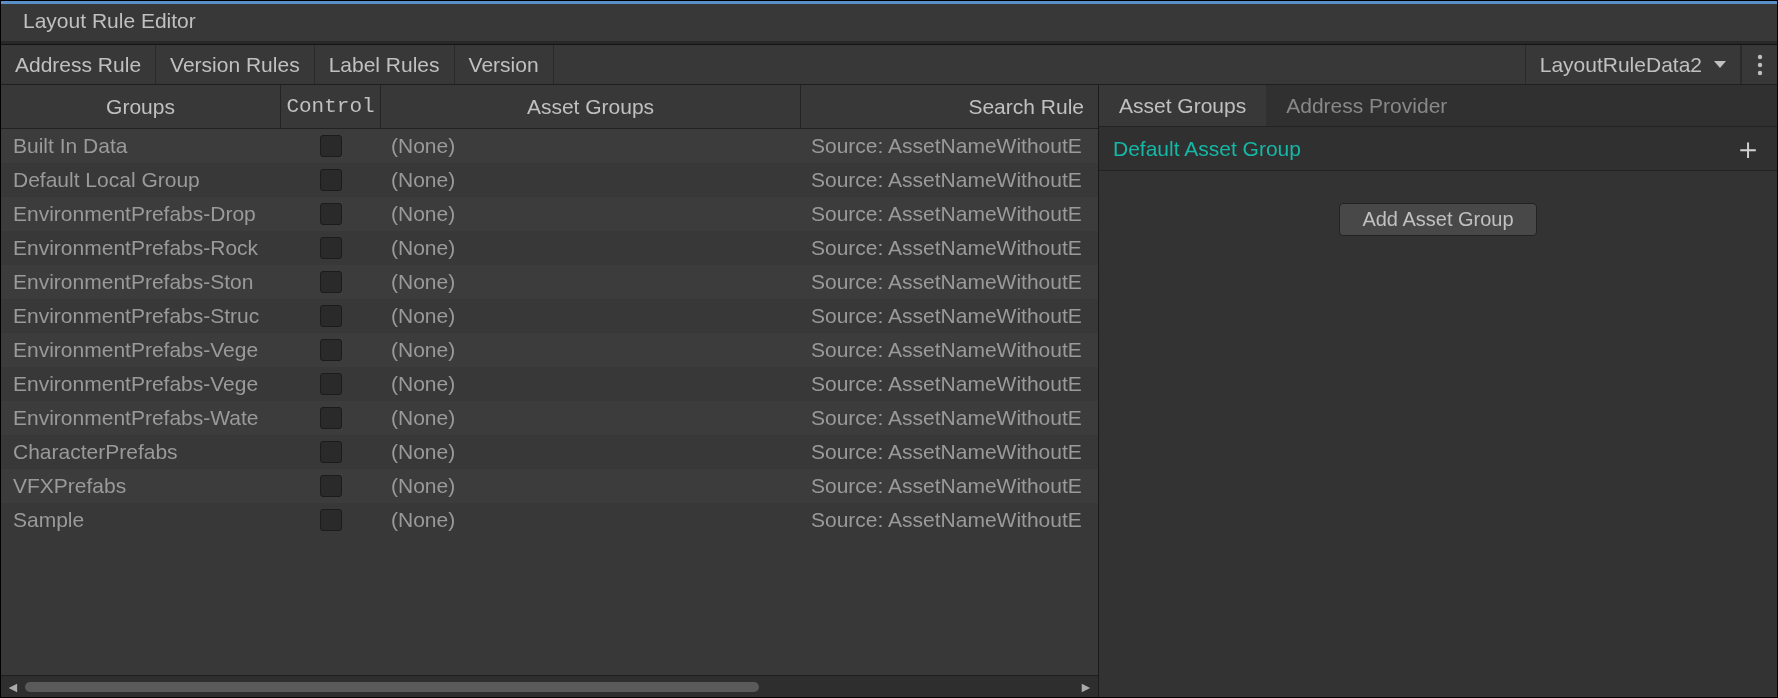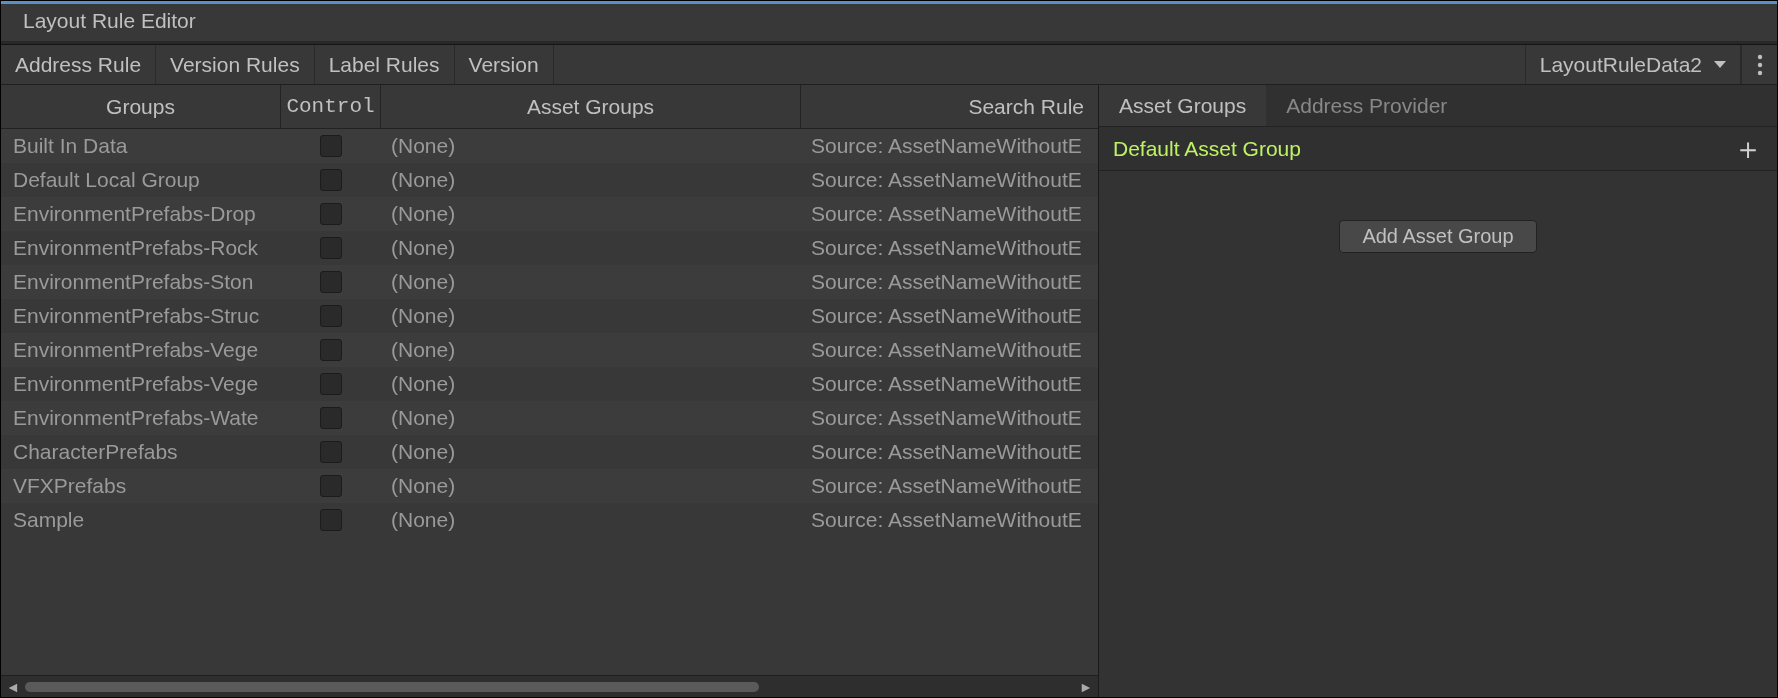--- a/index.html
+++ b/index.html
@@ -59,25 +59,25 @@
   .hs-track { flex: 1; height: 14px; background: #2e2e2e; position: relative; }
   .hs-thumb { position: absolute; left: 0; top: 2px; height: 10px; width: 70%; background: #5a5a5a; border-radius: 5px; }
   
   
   .right-panel { flex: 1; display: flex; flex-direction: column; background: #383838; }
   .r-tabs { display: flex; height: 42px; background: #303030; border-bottom: 1px solid #222; }
   .r-tab { padding: 8px 20px; color: #888; font-size: 21px; cursor: pointer; display: flex; align-items: center; }
   .r-tab.active { background: #383838; color: #c0c0c0; }
   
   .r-header { display: flex; align-items: center; height: 44px; padding: 0 14px; background: #303030; border-bottom: 1px solid #222; }
-  .r-header-label { flex: 1; color: #bef264; font-size: 21px; }
+  .r-header-label { flex: 1; color: #14b8a6; font-size: 21px; }
   .plus { color: #d0d0d0; font-size: 30px; line-height: 1; cursor: pointer; font-weight: 300; }
   
   .r-body { flex: 1; display: flex; flex-direction: column; align-items: center; padding-top: 32px; background: #333333; }
-  .add-btn { background: #484848; border: 1px solid #222; color: #c0c0c0; font-size: 20px; padding: 4px 22px; border-radius: 4px; cursor: pointer; margin-top: 17px; }
+  .add-btn { background: #484848; border: 1px solid #222; color: #c0c0c0; font-size: 20px; padding: 4px 22px; border-radius: 4px; cursor: pointer; }
 </style>
 </head>
 <body>
 
 <div class="window">
 
   <div class="top-tabs">
     <div class="top-tab active">
       <span>Layout Rule Editor</span>
     </div>

